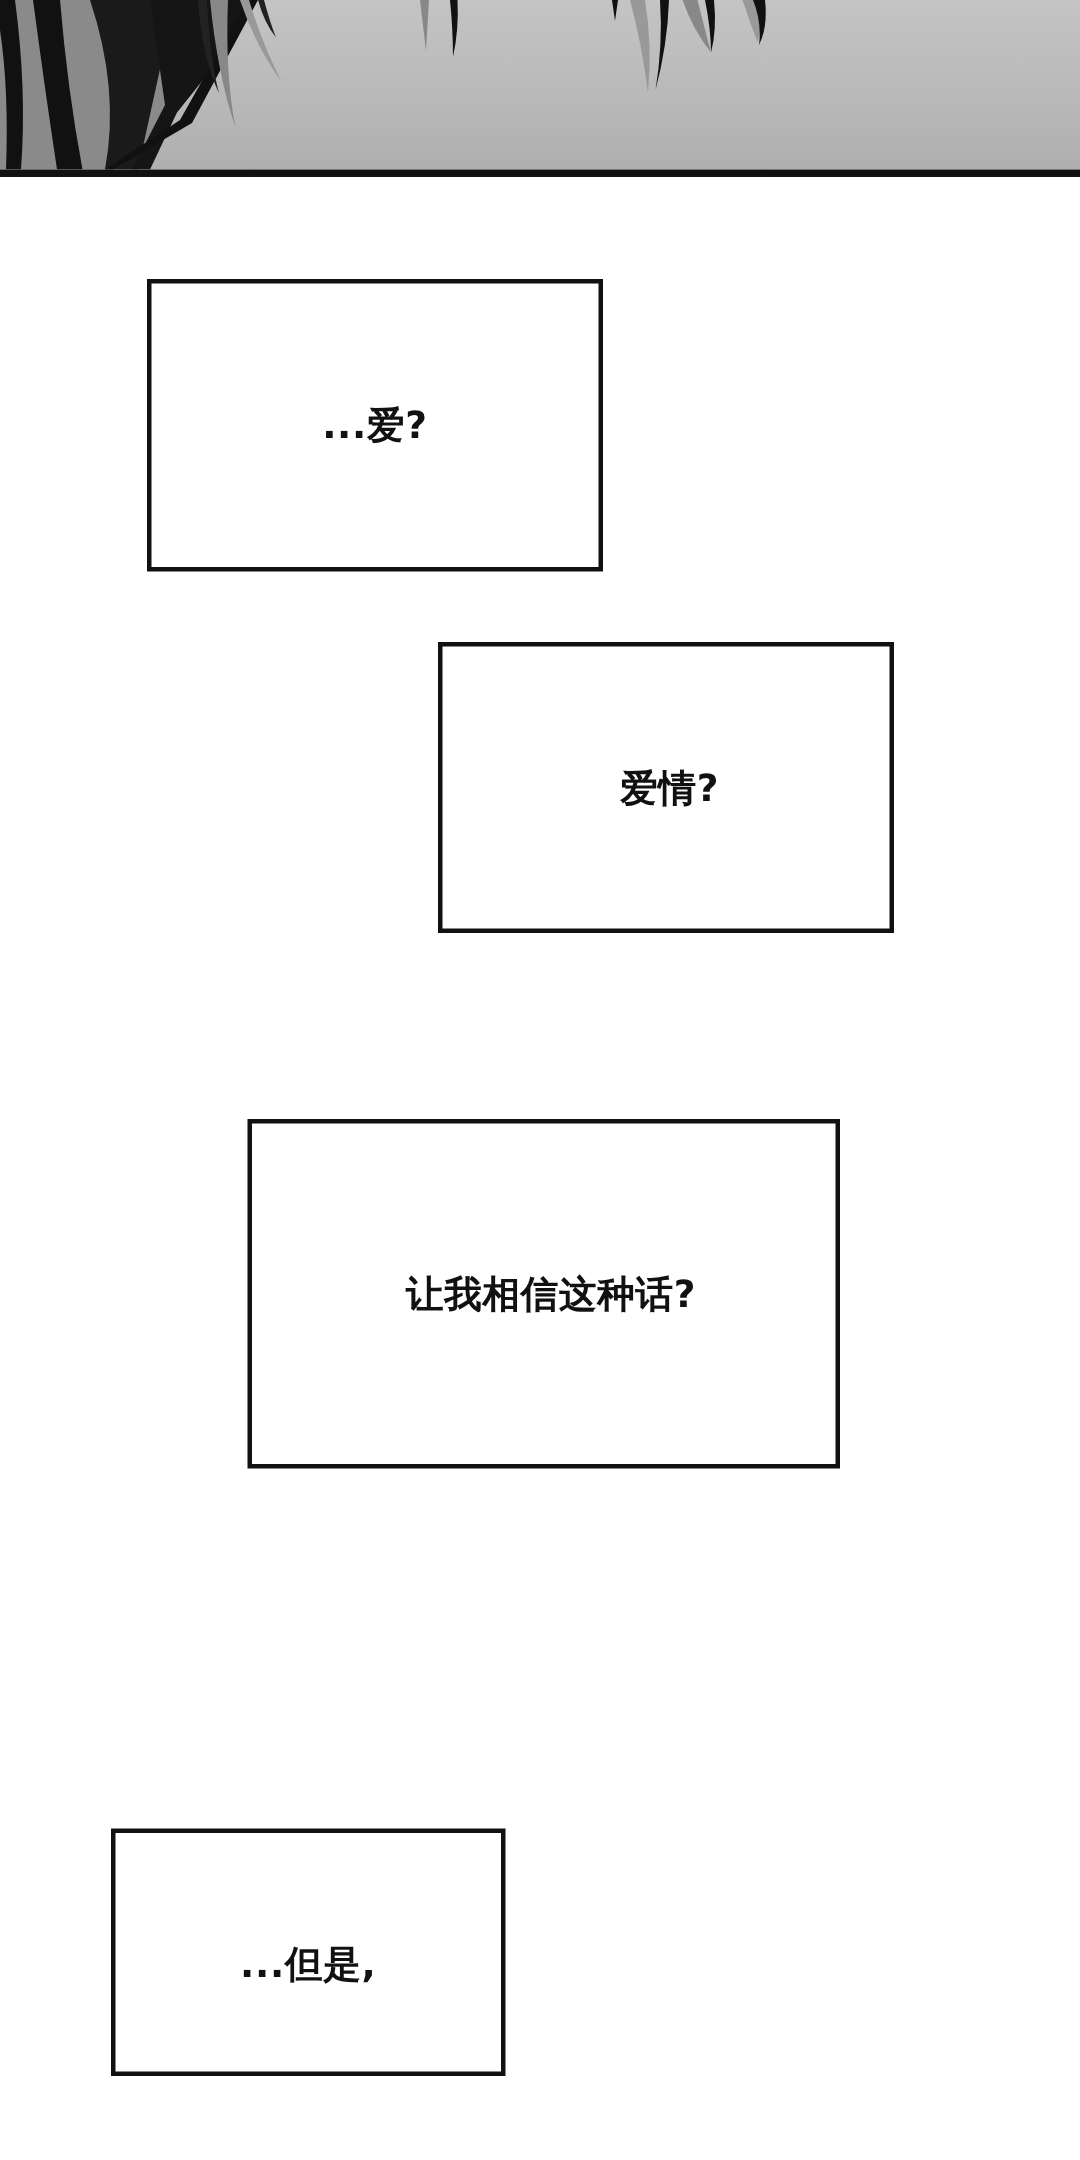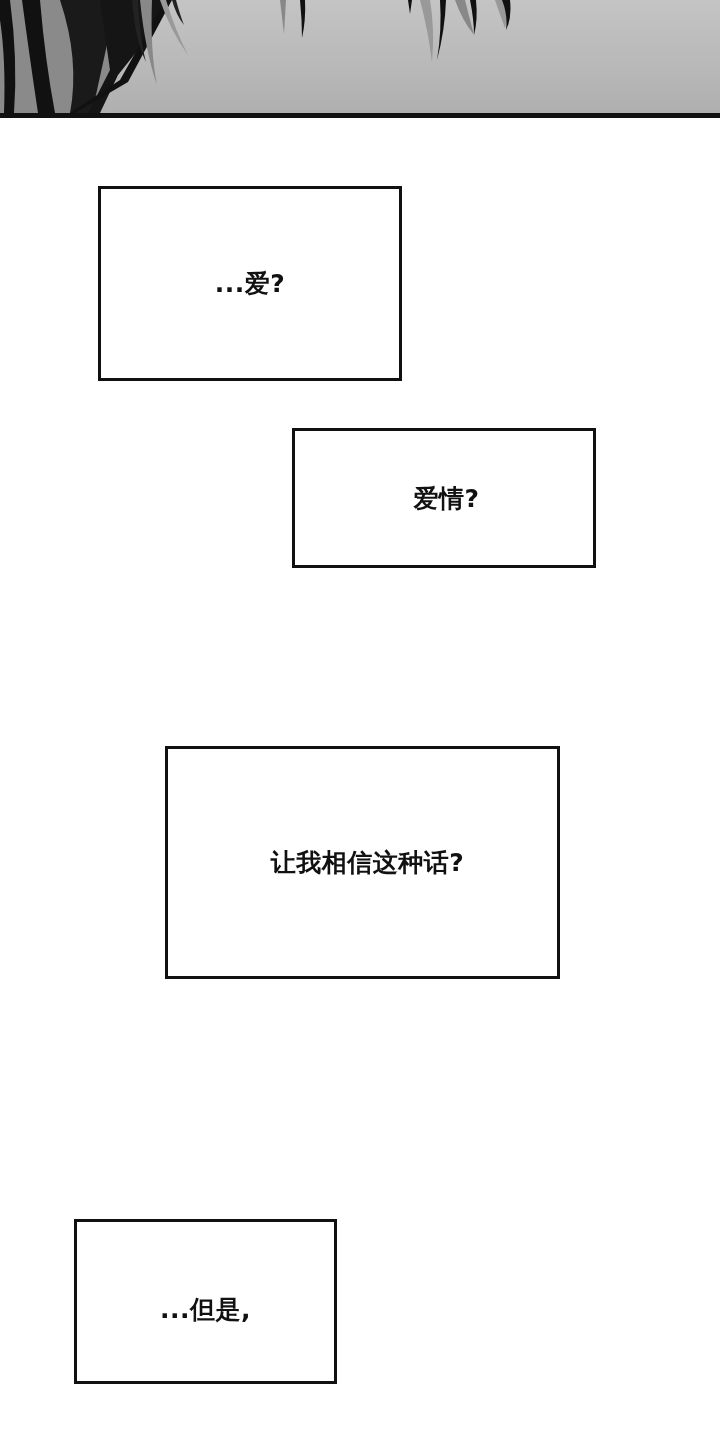--- a/index.html
+++ b/index.html
@@ -47,21 +47,21 @@
     }
     .caption-text {
       font-family: "DejaVu Sans", sans-serif;
       font-weight: bold;
       font-size: 25px;
       color: #111111;
       letter-spacing: 0.5px;
       white-space: nowrap;
     }
     #box-1 { left: 98px; top: 186px; width: 304px; height: 195px; }
-    #box-2 { left: 292px; top: 428px; width: 304px; height: 140px; }
+    #box-2 { left: 292px; top: 428px; width: 304px; height: 194px; }
     #box-3 { left: 165px; top: 746px; width: 395px; height: 233px; }
     #box-4 { left: 74px; top: 1219px; width: 263px; height: 165px; }
     #box-2 .caption-text { margin-left: 5px; }
     #box-3 .caption-text { margin-left: 10px; }
     #box-4 .caption-text { margin-top: 15px; }
   </style>
 </head>
 <body>
 
 <div class="top-panel">

